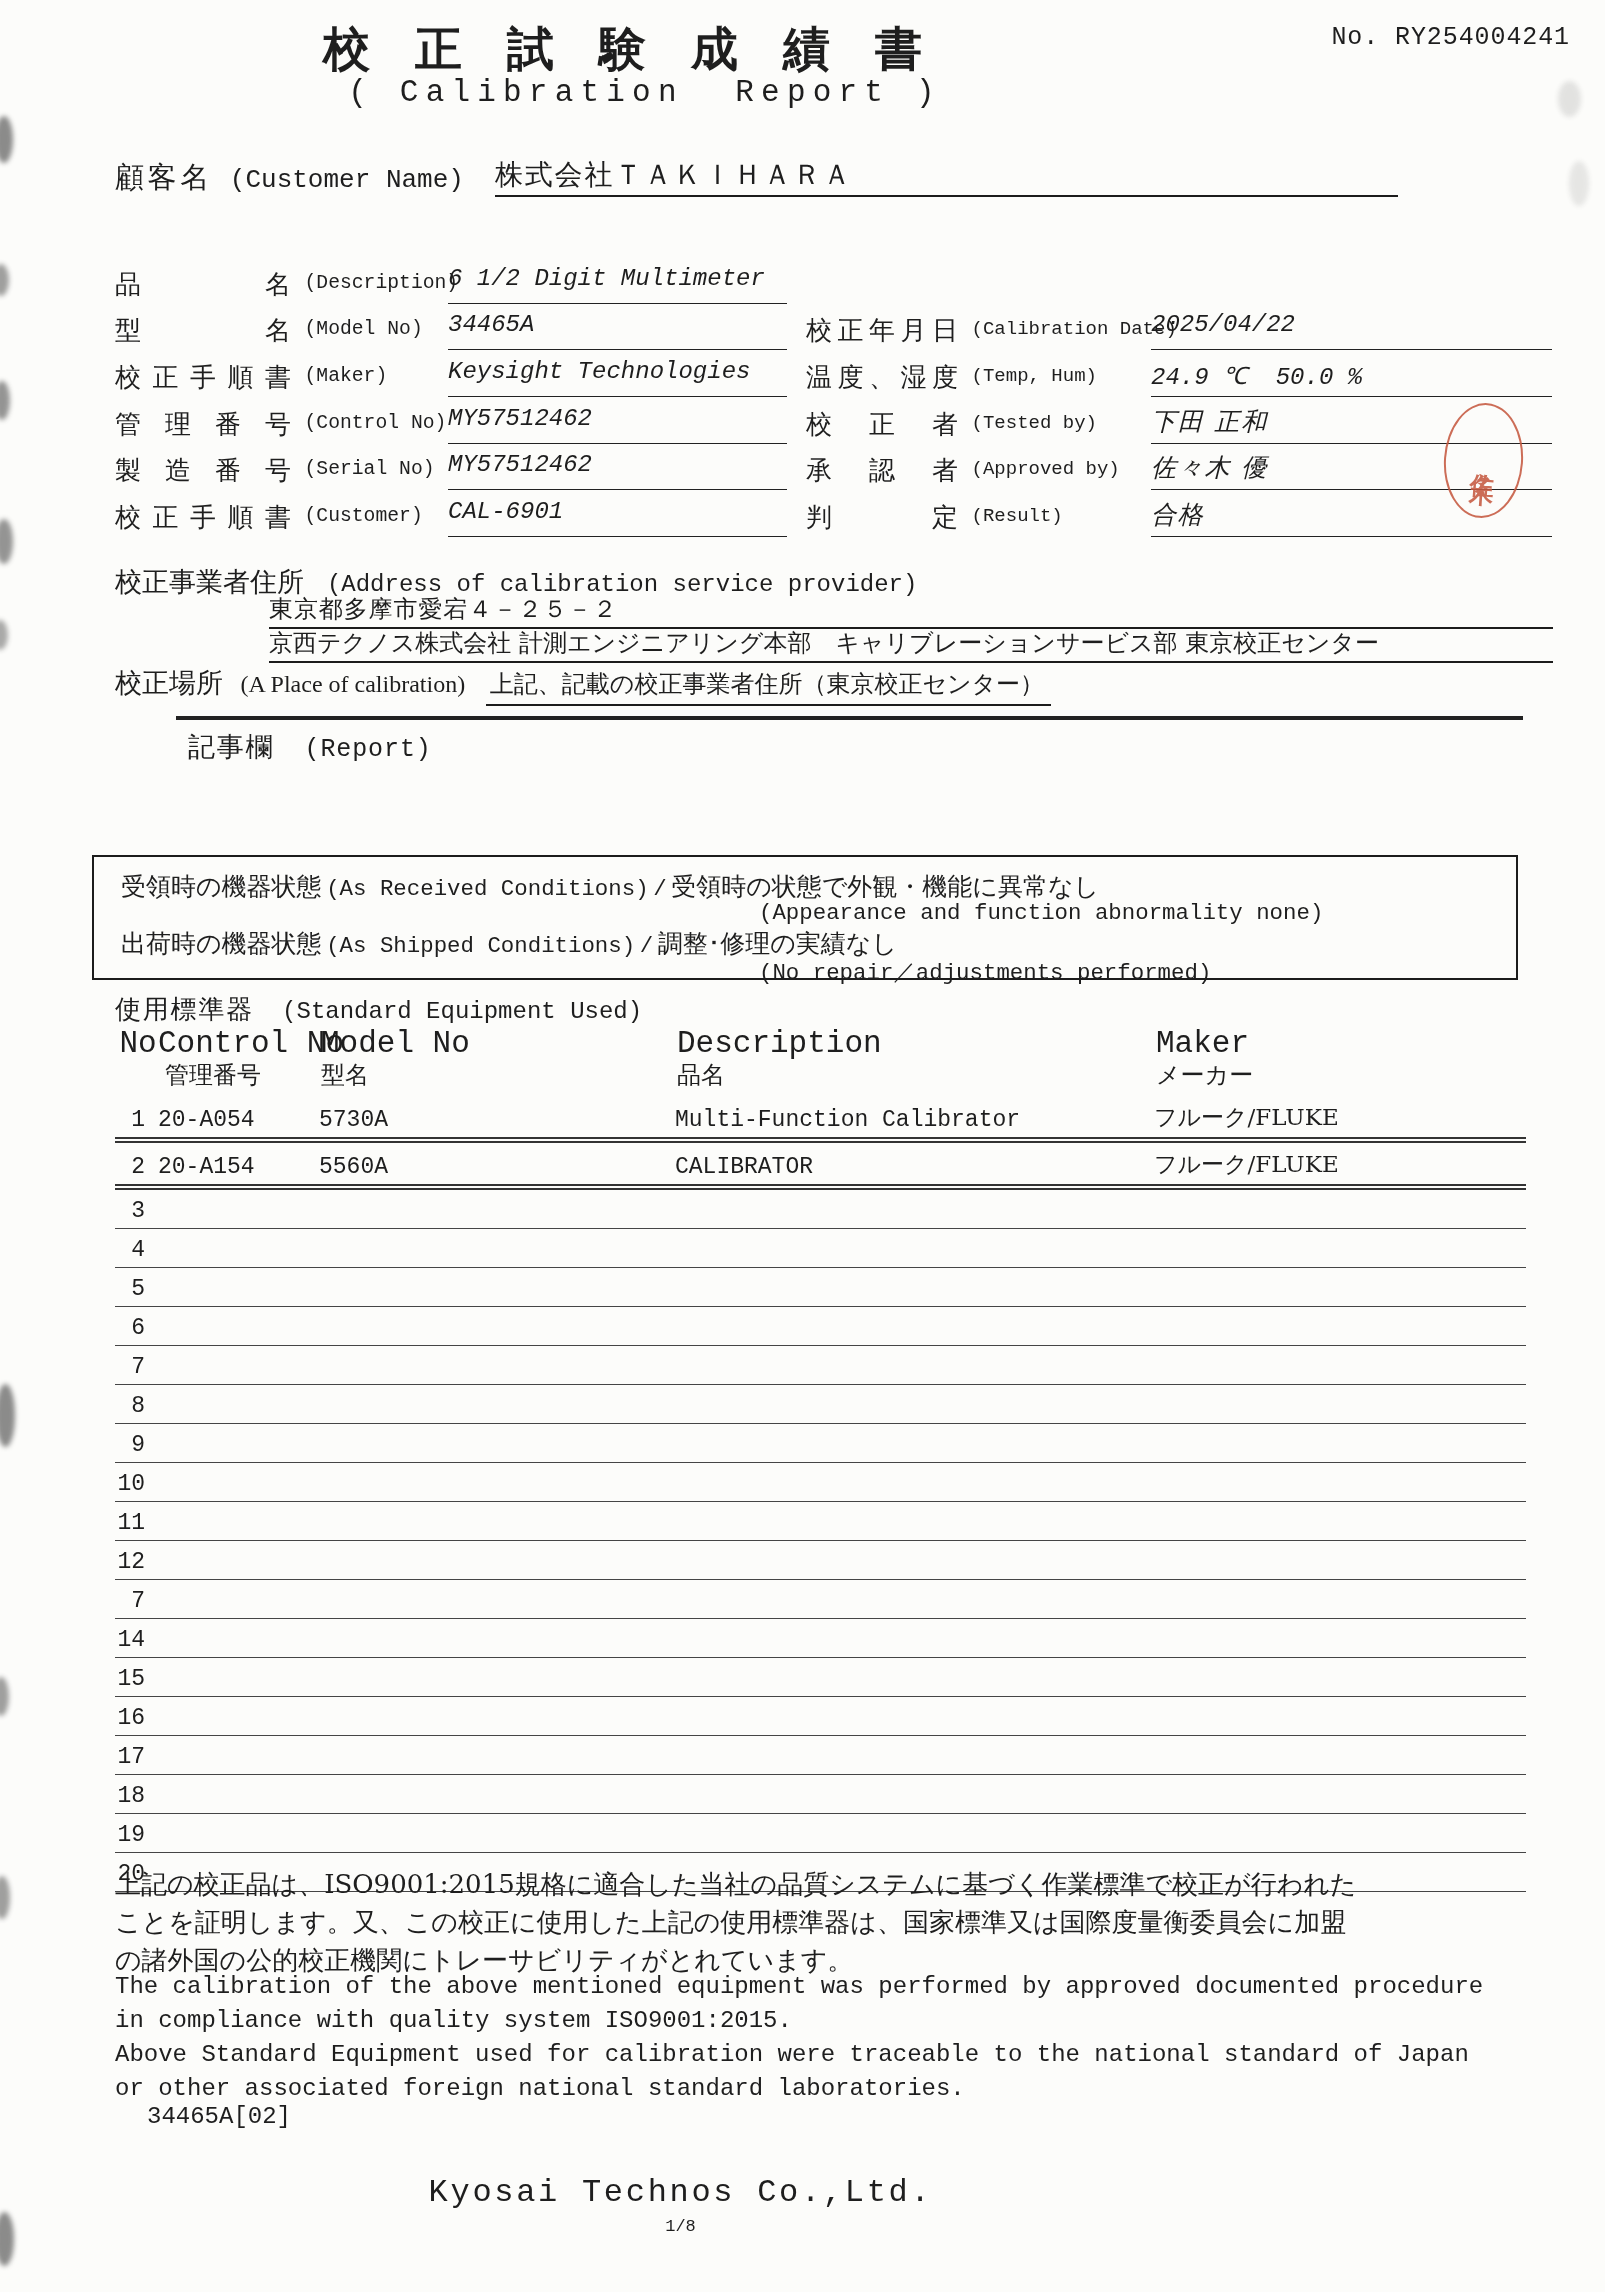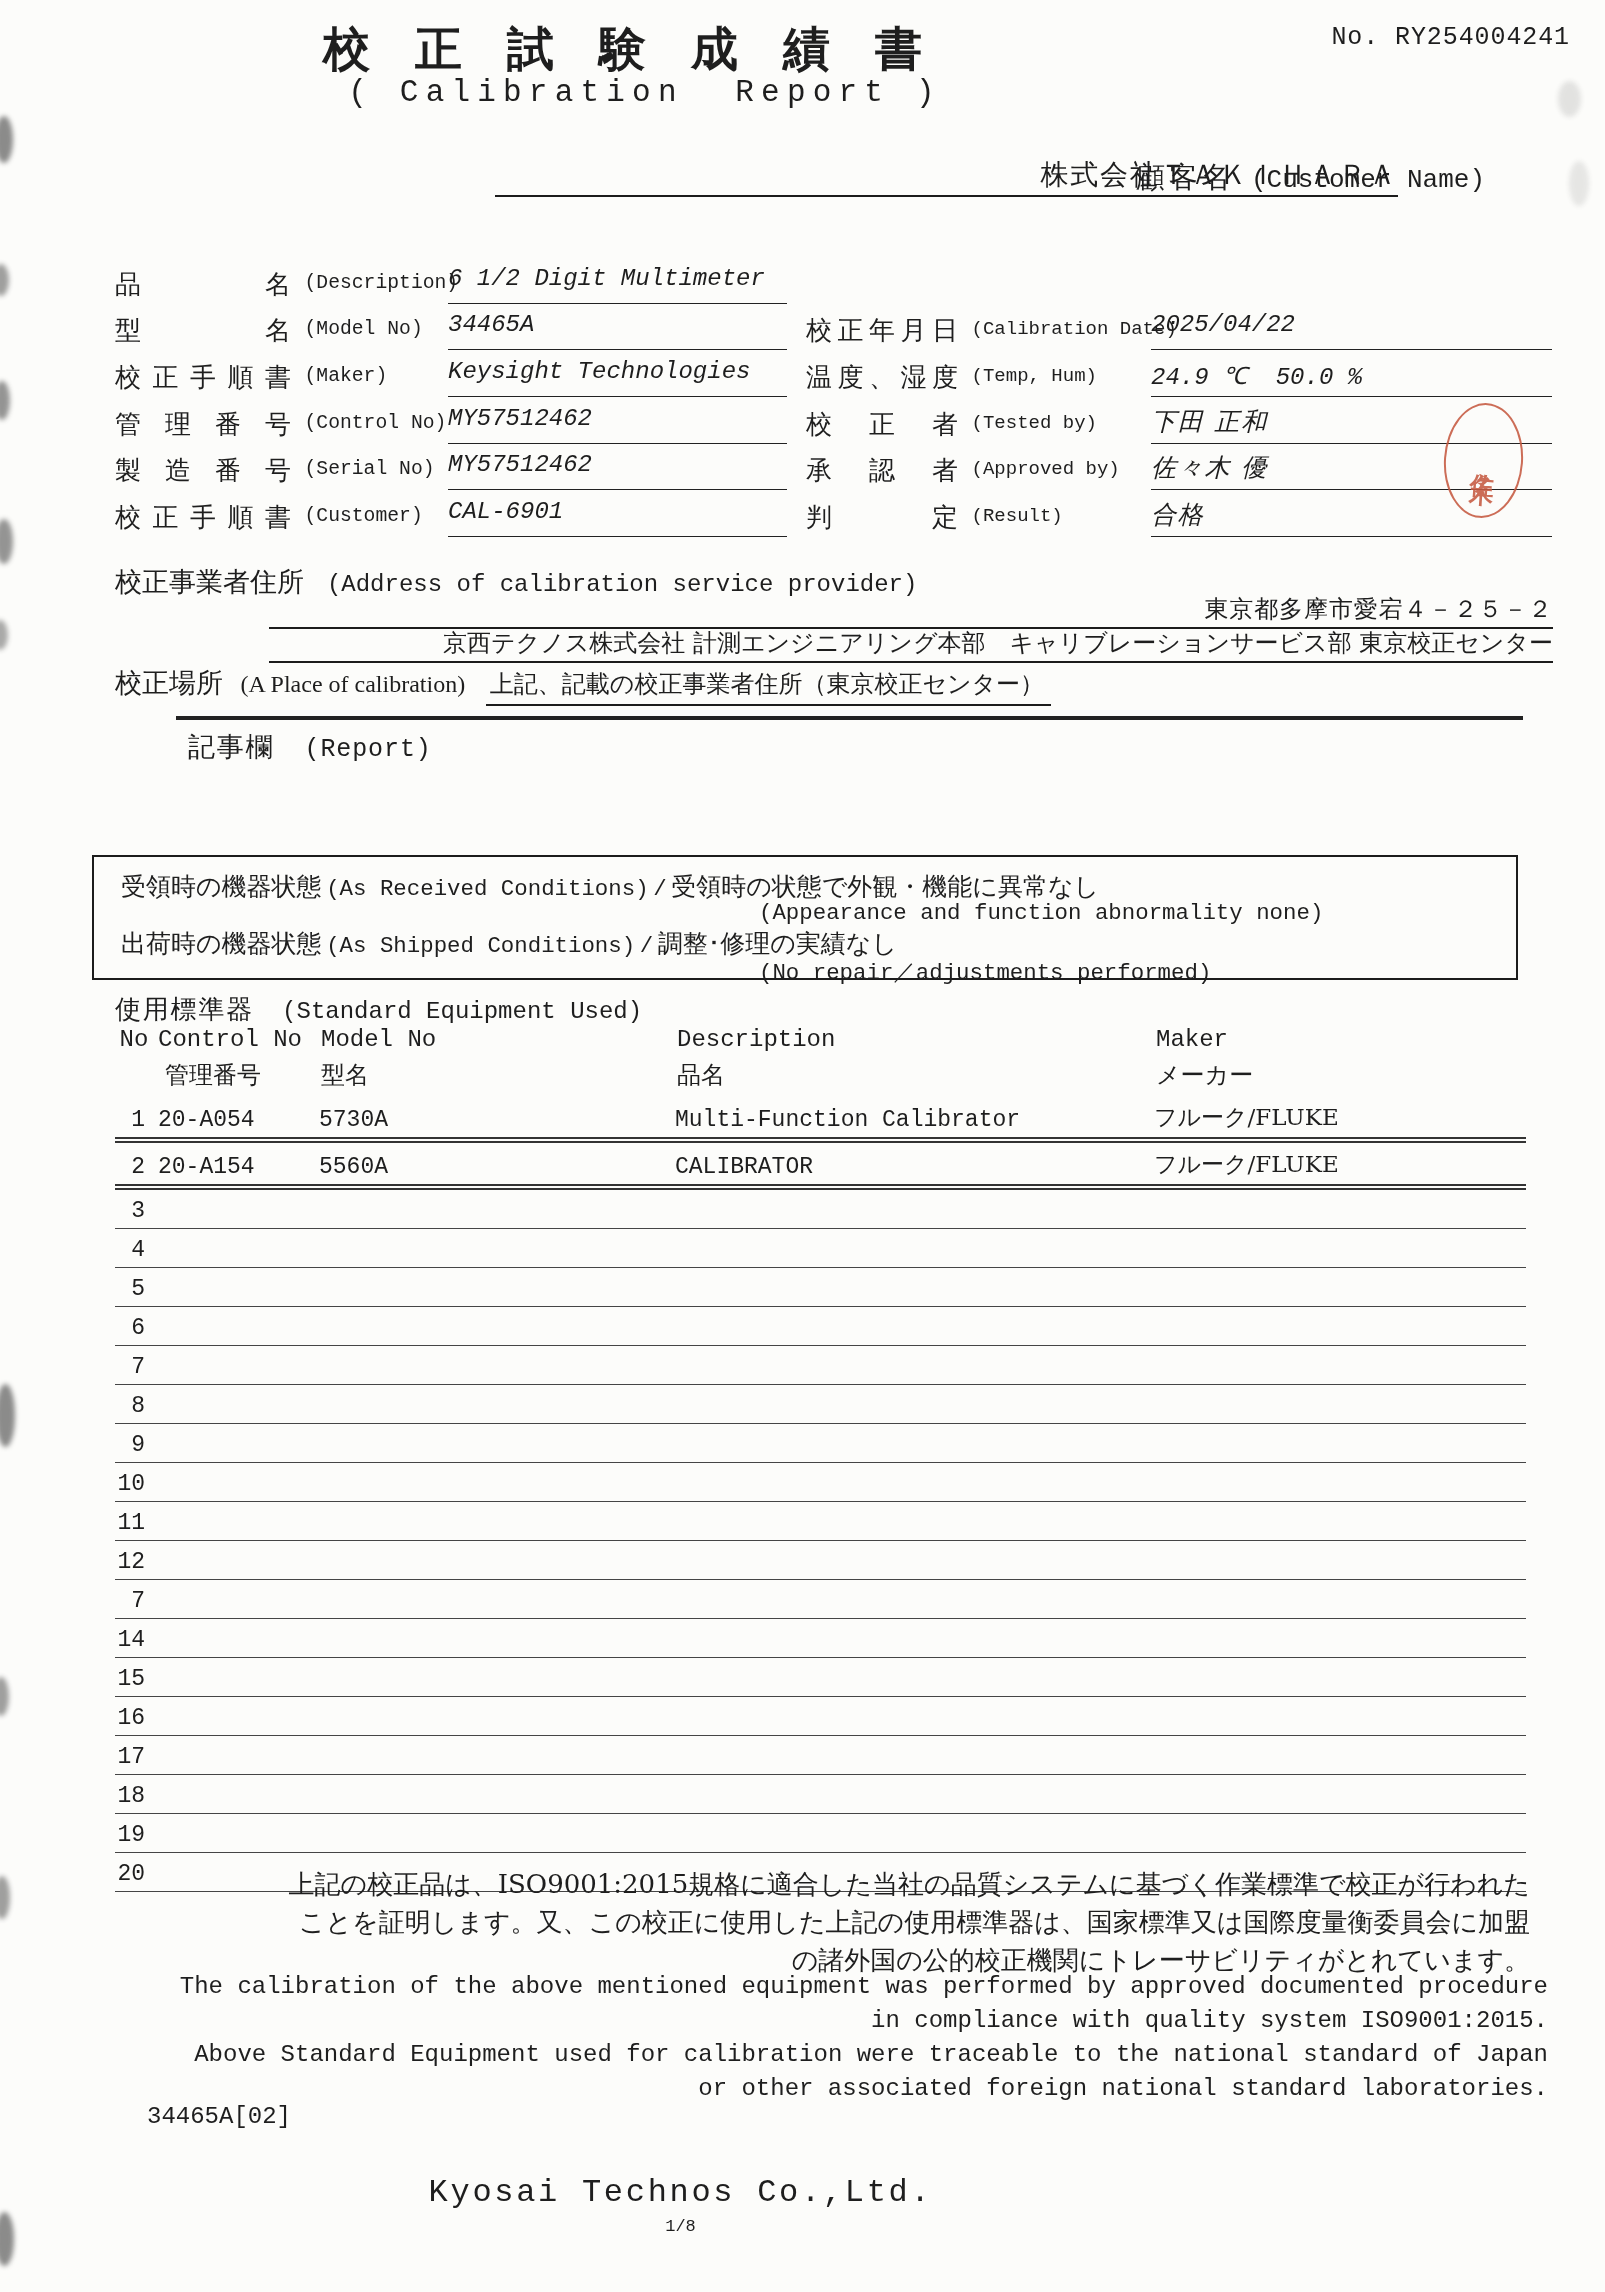--- a/index.html
+++ b/index.html
@@ -1,20 +1,20 @@
 <!DOCTYPE html>
 <html style="font-size:14.3px"><head>
 <meta charset="utf-8">
 <style>
   html,body{margin:0;padding:0;background:#e8e8e6;}
   .page{position:relative;width:1606px;height:2293px;background:#fcfcfa;overflow:hidden;
         font-family:"DejaVu Serif","Liberation Serif",serif;color:#1e1e1e;}
   .jp{font-family:"DejaVu Serif","Liberation Serif",serif;}
   .mono{font-family:"Liberation Mono","DejaVu Sans Mono",monospace;}
-  .abs{position:absolute;text-align:right;}
+  .abs{position:absolute;}
 
   
   .doc-no{top:23px;right:36px;font-size:25px;letter-spacing:0.9px;}
   .title{top:18px;left:0;width:1290px;text-align:center;font-size:47px;font-weight:600;letter-spacing:45px;}
   .subtitle{top:75px;left:0;width:1290px;text-align:center;font-size:31px;letter-spacing:7.2px;white-space:pre;}
 
   
   .cust{top:158px;left:115px;width:1370px;height:43px;}
   .cust .jl{font-size:29px;letter-spacing:3.6px;}
   .cust .el{font-size:26px;margin-left:12.5px;}
@@ -58,21 +58,21 @@
   
   .cond-box{top:855px;left:92px;width:1426px;height:125px;border:2.7px solid #1c1c1c;box-sizing:border-box;}
   .cond-row{position:absolute;left:27px;}
   .cond-jp{font-size:25px;}
   .cond-en{font-size:22.4px;}
   .cond-sub{position:absolute;left:665px;font-size:22.4px;}
 
   
   .eq-title{top:992px;left:115px;font-size:26px;letter-spacing:1.8px;}
   .eq-title .el{font-size:24px;margin-left:18px;letter-spacing:0;}
-  .eqhead{position:absolute;left:115px;width:1411px;height:32px;font-size:24px;}
+  .eqhead{position:absolute;left:115px;width:1411px;height:32px;font-size:31px;}
   .eqhead span{position:absolute;white-space:pre;}
   .h-no{left:4.5px;}  .h-ctl{left:43px;} .h-mdl{left:206px;} .h-dsc{left:562px;} .h-mkr{left:1041px;}
   .eqhead.jp-row{font-size:24px;}
   .eqhead.jp-row .h-ctl{left:50px;}
   .eq-rows{position:absolute;left:115px;top:1096px;width:1411px;}
   .eqrow{position:relative;height:38px;border-bottom:1.8px solid #454545;}
   .eqrow.filled{height:41px;border-bottom:6.3px double #333;}
   .eqrow span{position:absolute;bottom:3.6px;font-size:23px;white-space:pre;}
   .c-no{left:0;width:30px;text-align:right;}
   .c-ctl{left:43px;width:157px;}

